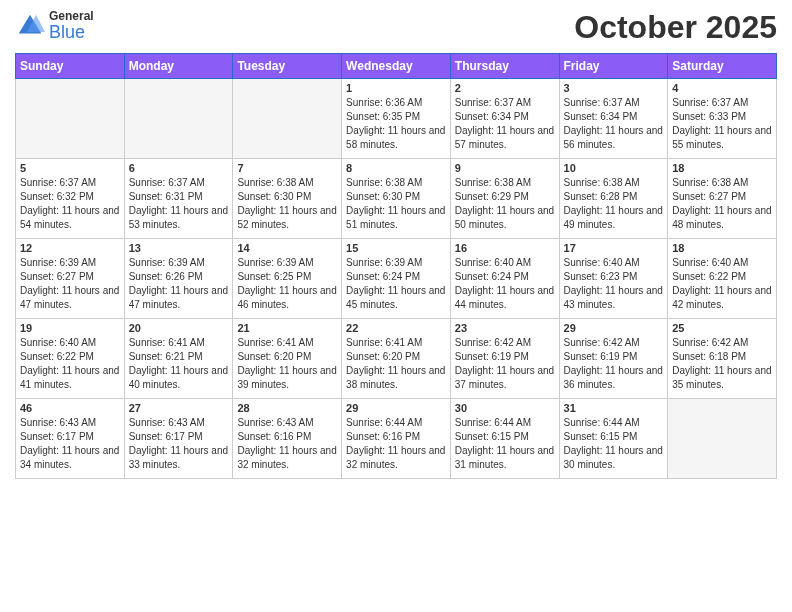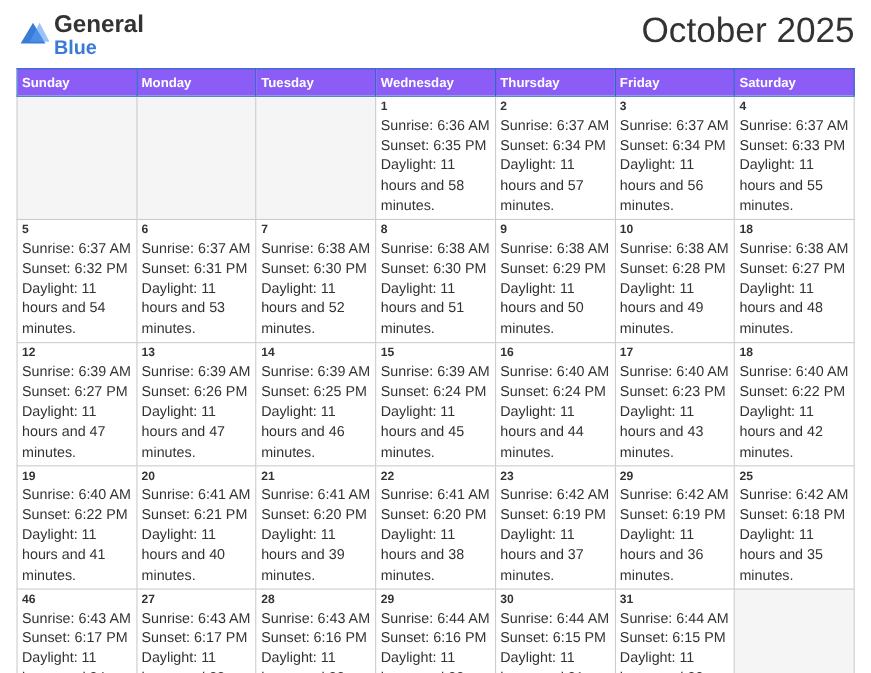--- a/index.html
+++ b/index.html
@@ -25,40 +25,40 @@
     .logo {
       display: flex;
       align-items: center;
     }
     .logo-text {
       display: flex;
       flex-direction: column;
       line-height: 1.1;
     }
     .logo-general {
-      font-size: 22px;
+      font-size: 12px;
       font-weight: bold;
       color: #333;
     }
     .logo-blue {
       font-size: 18px;
-      font-weight: bold;
+      font-weight: normal;
       color: #3a7bd5;
     }
     .logo-icon {
       width: 30px;
       height: 30px;
       margin-right: 4px;
     }
     .title-block {
       text-align: right;
     }
     .month-title {
       font-size: 32px;
-      font-weight: normal;
+      font-weight: bold;
       color: #333;
       line-height: 1.1;
     }
     .subtitle {
       font-size: 14px;
       color: #555;
     }
     .calendar {
       width: 100%;
       border-collapse: collapse;
@@ -86,21 +86,21 @@
     .calendar td.empty {
       background: #f5f5f5;
     }
     .day-num {
       font-size: 11px;
       font-weight: bold;
       display: block;
       margin-bottom: 2px;
     }
     .day-info {
-      font-size: 13px;
+      font-size: 10px;
       line-height: 1.4;
       color: #333;
     }
   </style>
 </head>
 <body>
 
 <div class="page">
   <div class="header">
     <div class="logo">

